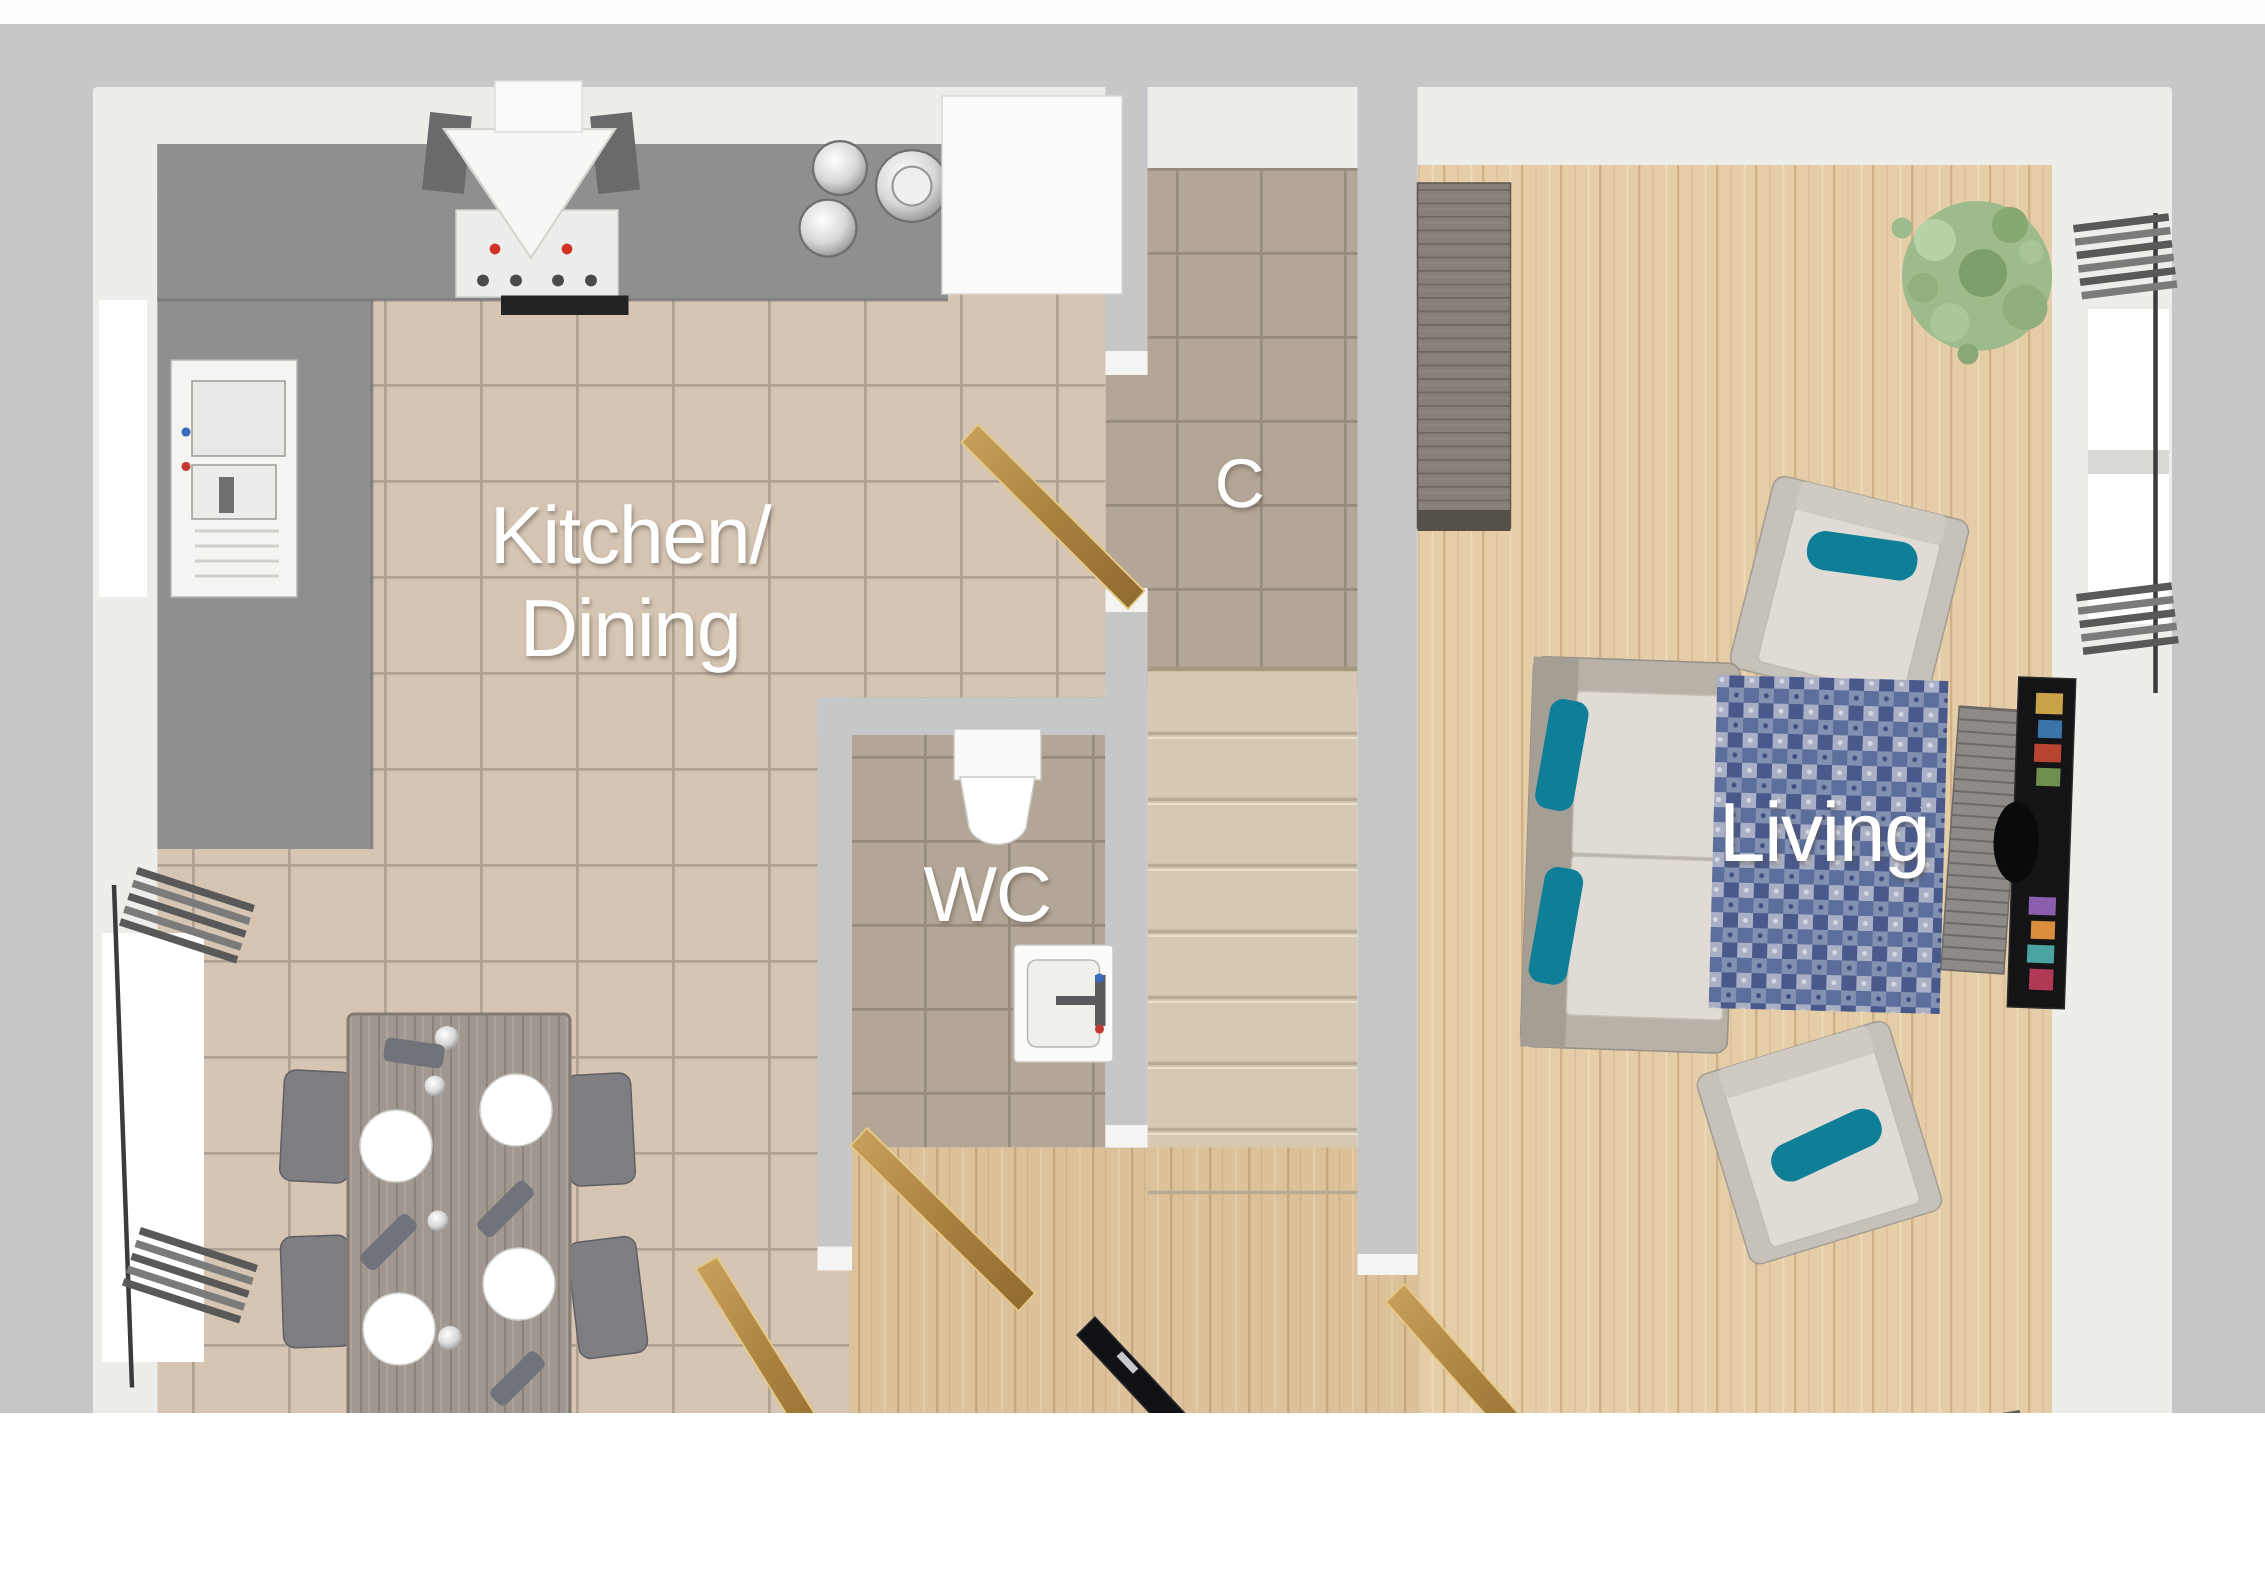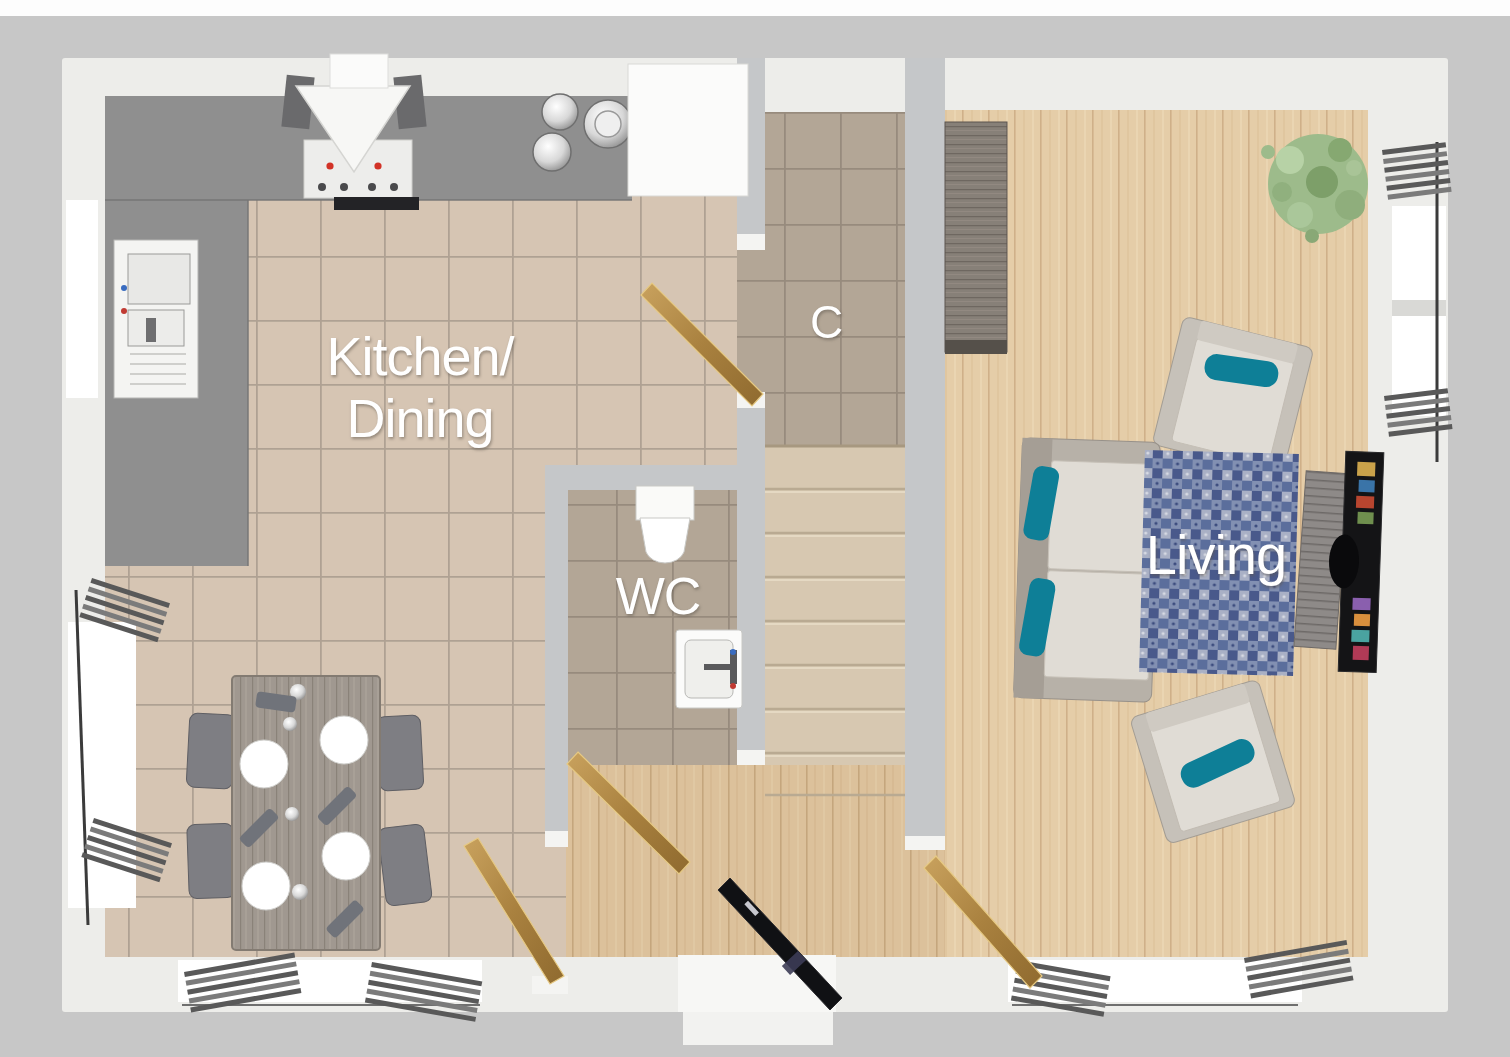--- a/index.html
+++ b/index.html
@@ -1,18 +1,18 @@
 <!DOCTYPE html>
 <html style="--ground: #c7c7c7; --top_strip: #fdfdfd; --outer_wall: #ededea; --partition_wall: #c5c7c9; --jamb: #f4f4f2; --kitchen_tile: #d6c5b3; --kitchen_grout: #a89b8d; --wc_tile: #b3a696; --wc_grout: #94887a; --wood_hall: #dcc19b; --wood_living: #e5cda8; --stair_carpet: #d7c8b1; --counter: #8f8f8f; --appliance_white: #f6f6f4; --teal: #0e7f97; --rug_blue: #5b6e9c; --door_wood: #b9914f; --door_wood_dark: #8f6a2f; --front_door: #101114; --radiator: #595959; --plant_green: #9dbb8b; --sideboard_wood: #878078; --sofa_frame: #b7b1a8; --cushion: #e0dcd5; --tv_black: #141416; --label_text: #ffffff;"><head>
 <meta charset="utf-8">
 <style>
   html,body{margin:0;padding:0;background:#ffffff;}
   #stage{
     position:relative;
-    width:1510px;height:1057px;
+    width:1510px;height:942px;
     overflow:hidden;
     background:var(--ground,#c7c7c7);
     font-family:"Liberation Sans", sans-serif;
   }
   svg{display:block}
   .room-label{
     fill:var(--label_text,#ffffff);
     font-family:"Liberation Sans", sans-serif;
     font-weight:400;
     letter-spacing:-1px;

